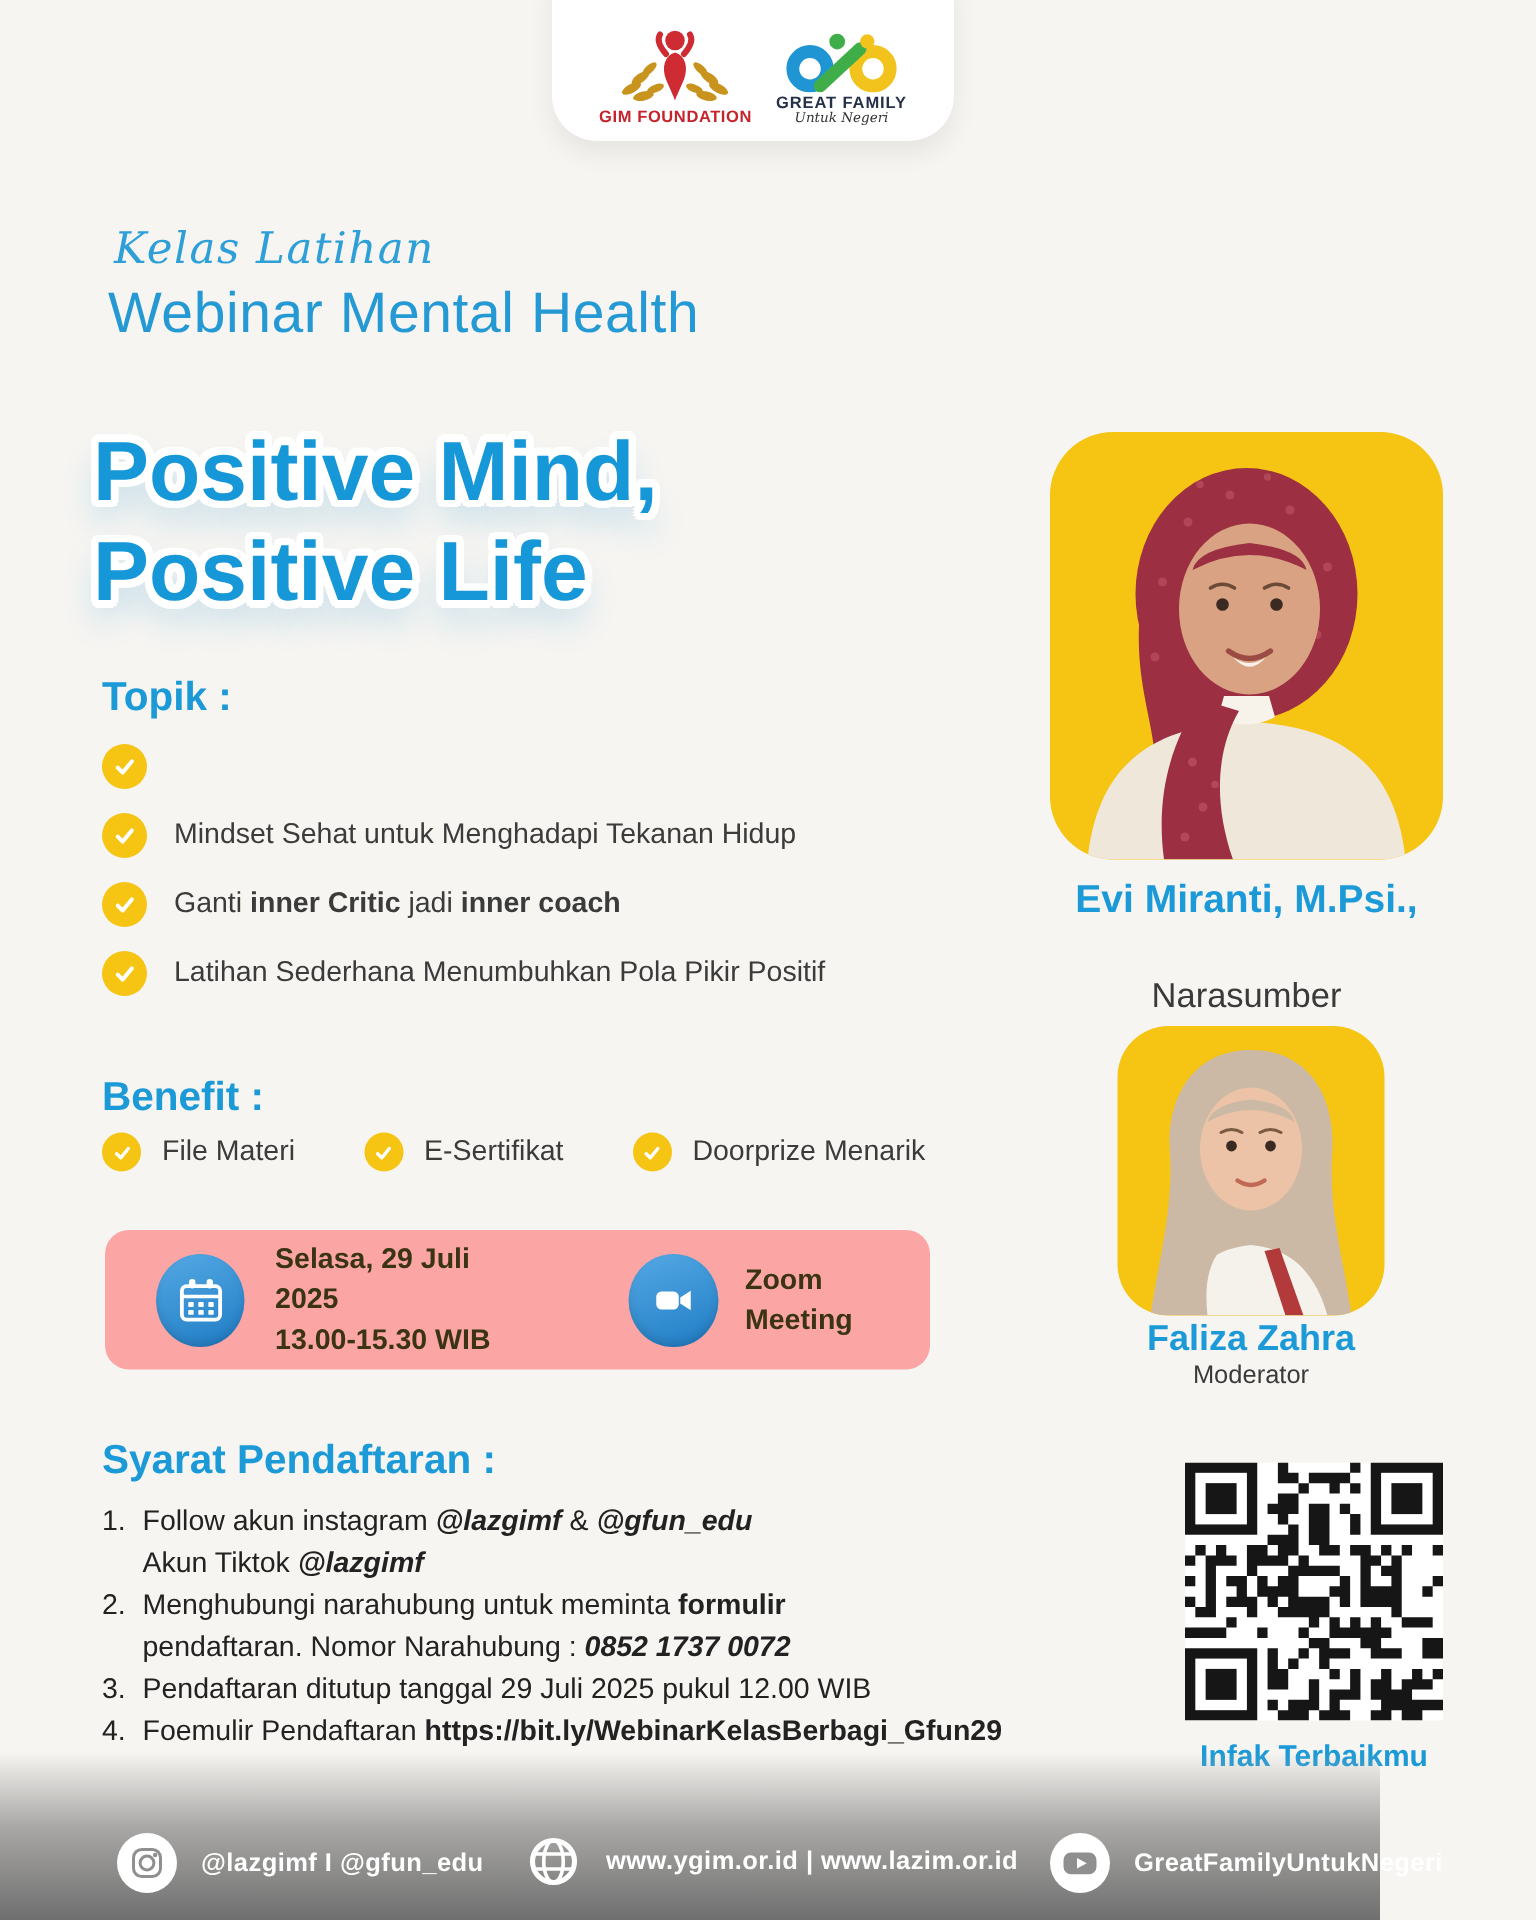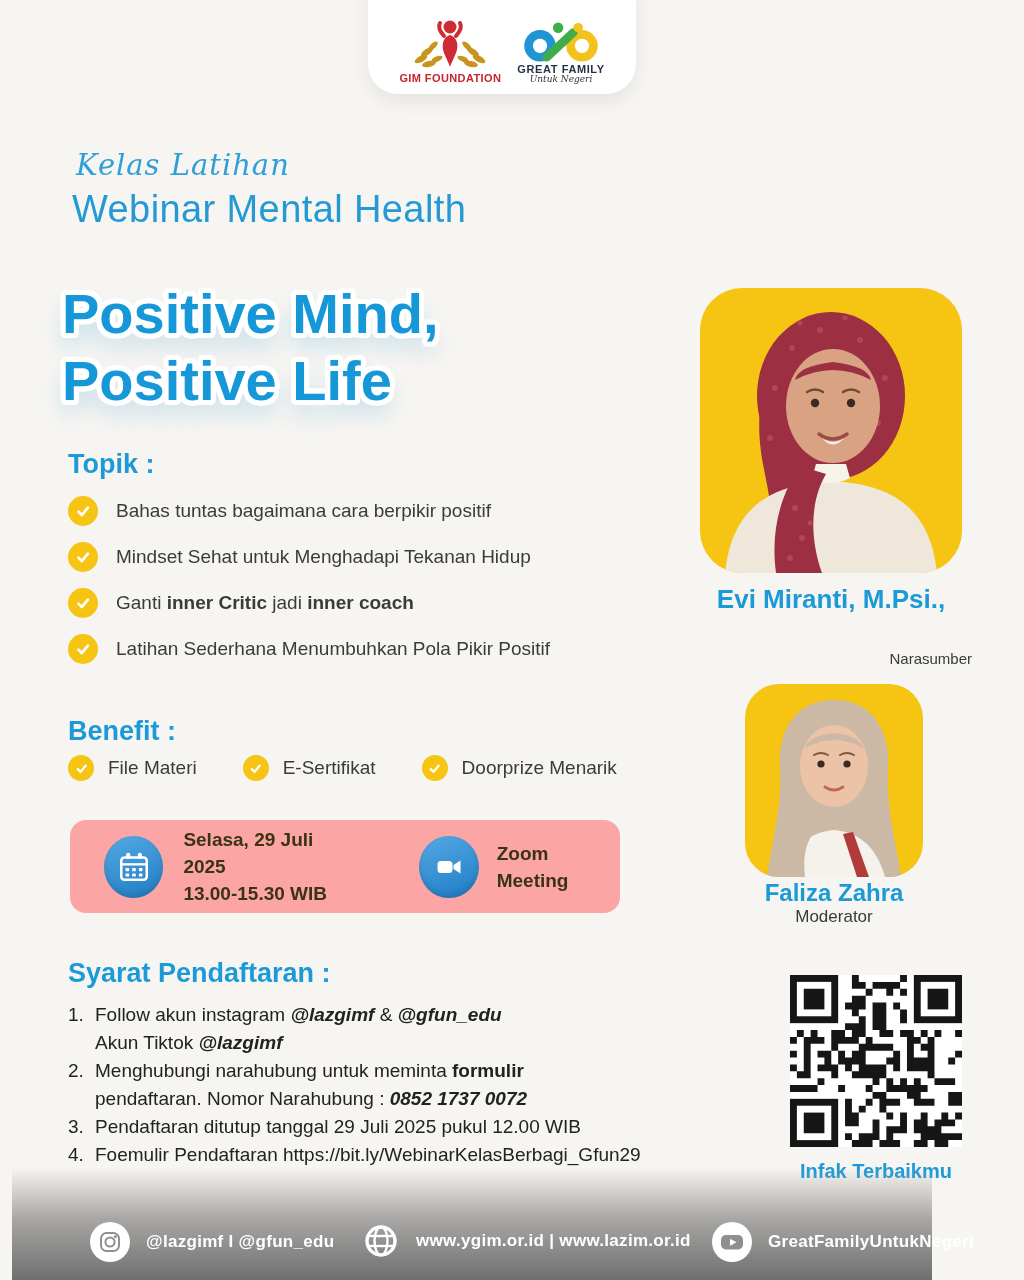--- a/index.html
+++ b/index.html
@@ -56,21 +56,21 @@
   .speaker-role{color:#3a3a3a;text-align:center;}
 
   
   .syarat-list{left:68px;top:1001px;width:690px;}
   .syarat-item{display:flex;font-size:19px;line-height:28px;color:#222222;}
   .syarat-num{width:27px;flex:0 0 auto;}
 
   .qr-label{font-size:20px;font-weight:700;color:#1b9ad7;text-align:center;}
 
   
-  .footer{left:12px;top:1168px;width:920px;height:112px;
+  .footer{left:0;top:1168px;width:920px;height:112px;
     background:linear-gradient(180deg,rgba(246,245,242,0) 0%,#a8a7a5 45%,#6f6f6f 100%);text-align:right;}
   .footer-item{position:absolute;display:flex;align-items:center;gap:16px;color:#ffffff;}
   .f-circle{width:40px;height:40px;border-radius:50%;background:#ffffff;
     display:flex;align-items:center;justify-content:center;flex:0 0 auto;}
   .f-text{font-size:17px;font-weight:600;letter-spacing:.3px;}
 </style>
 </head>
 <body>
 
 <div class="abs top-badge">
@@ -117,21 +117,20 @@
 </div>
 
 <div class="abs section-heading" style="left:68px;top:449px;text-align:right;">Topik :</div>
 <div class="abs" style="left:68px;top:496px;display:flex;flex-direction:column;gap:16px;">
   <div class="check-row">
     <span class="check">
         <svg width="18" height="18" viewBox="0 0 24 24">
           <path d="M6,13 l4.4,4.4 L18.5,7.5" stroke="#fff" stroke-width="3.6" fill="none" stroke-linecap="round" stroke-linejoin="round"></path>
         </svg>
       </span>
-    <span class="li-text"><span>Bahas tuntas bagaimana cara berpikir positif</span></span>
   </div>
   <div class="check-row">
     <span class="check">
         <svg width="18" height="18" viewBox="0 0 24 24">
           <path d="M6,13 l4.4,4.4 L18.5,7.5" stroke="#fff" stroke-width="3.6" fill="none" stroke-linecap="round" stroke-linejoin="round"></path>
         </svg>
       </span>
     <span class="li-text"><span>Mindset Sehat untuk Menghadapi Tekanan Hidup</span></span>
   </div>
   <div class="check-row">
@@ -240,21 +239,21 @@
       <circle cx="95" cy="220" r="3"></circle>
         <circle cx="102" cy="250" r="3"></circle>
         <circle cx="90" cy="270" r="3"></circle>
         <circle cx="110" cy="235" r="2.5"></circle>
     </g>
   </svg>
 </div>
 <div class="abs speaker-name" style="left:690px;top:583px;width:282px;font-size:26px;line-height:33px;">
   <div>Evi Miranti, M.Psi.,</div>
 </div>
-<div class="abs speaker-role" style="left:690px;top:650px;width:282px;font-size:15px;text-align:right;">Narasumber</div>
+<div class="abs speaker-role" style="left:690px;top:650px;width:282px;font-size:23px;">Narasumber</div>
 
 <div class="abs photo-card" style="left:745px;top:684px;width:178px;height:193px;border-radius:34px;">
   <svg width="178" height="193" viewBox="0 0 178 193">
     <path d="M89,16 C50,16 32,48 35,86 C37,124 28,152 22,193 L156,193 C150,152 141,124 143,86 C146,48 128,16 89,16 Z" fill="#cbb9a6"></path>
     <ellipse cx="89" cy="82" rx="34" ry="41" fill="#ecc3a6"></ellipse>
     <path d="M60,64 Q89,48 118,64 Q115,52 89,49 Q63,52 60,64Z" fill="#cbb9a6"></path>
     <circle cx="76" cy="80" r="3.6" fill="#3a2a22"></circle>
     <circle cx="102" cy="80" r="3.6" fill="#3a2a22"></circle>
     <path d="M69,71 Q76,67 83,71" stroke="#7a5a42" stroke-width="2" fill="none" stroke-linecap="round"></path>
     <path d="M95,71 Q102,67 109,71" stroke="#7a5a42" stroke-width="2" fill="none" stroke-linecap="round"></path>
@@ -276,21 +275,21 @@
   <div class="syarat-item">
     <span class="syarat-num">2.</span>
     <span><span>Menghubungi narahubung untuk meminta </span><span style="font-weight: 700;">formulir</span><br><span>pendaftaran. Nomor Narahubung : </span><span style="font-weight: 700; font-style: italic;">0852 1737 0072</span></span>
   </div>
   <div class="syarat-item">
     <span class="syarat-num">3.</span>
     <span><span>Pendaftaran ditutup tanggal 29 Juli 2025 pukul 12.00 WIB</span></span>
   </div>
   <div class="syarat-item">
     <span class="syarat-num">4.</span>
-    <span><span>Foemulir Pendaftaran </span><span style="font-weight: 400;">https://bit.ly/WebinarKelasBerbagi_Gfun29</span></span>
+    <span><span>Foemulir Pendaftaran </span><span style="font-weight: 700;">https://bit.ly/WebinarKelasBerbagi_Gfun29</span></span>
   </div>
 </div>
 
 <div class="abs" style="left:790px;top:975px;width:172px;height:172px;background:#ffffff;">
   <svg width="172" height="172" viewBox="0 0 172 172">
       <path d="M61.92,0.00h6.88v6.88h-6.88zM110.08,0.00h6.88v6.88h-6.88zM61.92,6.88h6.88v6.88h-6.88zM68.80,6.88h6.88v6.88h-6.88zM82.56,6.88h6.88v6.88h-6.88zM89.44,6.88h6.88v6.88h-6.88zM96.32,6.88h6.88v6.88h-6.88zM103.20,6.88h6.88v6.88h-6.88zM75.68,13.76h6.88v6.88h-6.88zM96.32,13.76h6.88v6.88h-6.88zM110.08,13.76h6.88v6.88h-6.88zM61.92,20.64h6.88v6.88h-6.88zM68.80,20.64h6.88v6.88h-6.88zM55.04,27.52h6.88v6.88h-6.88zM61.92,27.52h6.88v6.88h-6.88zM68.80,27.52h6.88v6.88h-6.88zM82.56,27.52h6.88v6.88h-6.88zM89.44,27.52h6.88v6.88h-6.88zM103.20,27.52h6.88v6.88h-6.88zM61.92,34.40h6.88v6.88h-6.88zM82.56,34.40h6.88v6.88h-6.88zM89.44,34.40h6.88v6.88h-6.88zM110.08,34.40h6.88v6.88h-6.88zM68.80,41.28h6.88v6.88h-6.88zM82.56,41.28h6.88v6.88h-6.88zM89.44,41.28h6.88v6.88h-6.88zM110.08,41.28h6.88v6.88h-6.88zM55.04,48.16h6.88v6.88h-6.88zM61.92,48.16h6.88v6.88h-6.88zM68.80,48.16h6.88v6.88h-6.88zM82.56,48.16h6.88v6.88h-6.88zM89.44,48.16h6.88v6.88h-6.88zM6.88,55.04h6.88v6.88h-6.88zM20.64,55.04h6.88v6.88h-6.88zM41.28,55.04h6.88v6.88h-6.88zM48.16,55.04h6.88v6.88h-6.88zM61.92,55.04h6.88v6.88h-6.88zM68.80,55.04h6.88v6.88h-6.88zM89.44,55.04h6.88v6.88h-6.88zM96.32,55.04h6.88v6.88h-6.88zM110.08,55.04h6.88v6.88h-6.88zM116.96,55.04h6.88v6.88h-6.88zM130.72,55.04h6.88v6.88h-6.88zM144.48,55.04h6.88v6.88h-6.88zM165.12,55.04h6.88v6.88h-6.88zM0.00,61.92h6.88v6.88h-6.88zM13.76,61.92h6.88v6.88h-6.88zM20.64,61.92h6.88v6.88h-6.88zM27.52,61.92h6.88v6.88h-6.88zM41.28,61.92h6.88v6.88h-6.88zM48.16,61.92h6.88v6.88h-6.88zM55.04,61.92h6.88v6.88h-6.88zM61.92,61.92h6.88v6.88h-6.88zM75.68,61.92h6.88v6.88h-6.88zM116.96,61.92h6.88v6.88h-6.88zM123.84,61.92h6.88v6.88h-6.88zM137.60,61.92h6.88v6.88h-6.88zM13.76,68.80h6.88v6.88h-6.88zM41.28,68.80h6.88v6.88h-6.88zM68.80,68.80h6.88v6.88h-6.88zM75.68,68.80h6.88v6.88h-6.88zM82.56,68.80h6.88v6.88h-6.88zM89.44,68.80h6.88v6.88h-6.88zM96.32,68.80h6.88v6.88h-6.88zM116.96,68.80h6.88v6.88h-6.88zM130.72,68.80h6.88v6.88h-6.88zM137.60,68.80h6.88v6.88h-6.88zM0.00,75.68h6.88v6.88h-6.88zM13.76,75.68h6.88v6.88h-6.88zM27.52,75.68h6.88v6.88h-6.88zM34.40,75.68h6.88v6.88h-6.88zM48.16,75.68h6.88v6.88h-6.88zM61.92,75.68h6.88v6.88h-6.88zM68.80,75.68h6.88v6.88h-6.88zM103.20,75.68h6.88v6.88h-6.88zM116.96,75.68h6.88v6.88h-6.88zM137.60,75.68h6.88v6.88h-6.88zM165.12,75.68h6.88v6.88h-6.88zM13.76,82.56h6.88v6.88h-6.88zM34.40,82.56h6.88v6.88h-6.88zM48.16,82.56h6.88v6.88h-6.88zM55.04,82.56h6.88v6.88h-6.88zM61.92,82.56h6.88v6.88h-6.88zM68.80,82.56h6.88v6.88h-6.88zM96.32,82.56h6.88v6.88h-6.88zM103.20,82.56h6.88v6.88h-6.88zM116.96,82.56h6.88v6.88h-6.88zM123.84,82.56h6.88v6.88h-6.88zM130.72,82.56h6.88v6.88h-6.88zM137.60,82.56h6.88v6.88h-6.88zM158.24,82.56h6.88v6.88h-6.88zM0.00,89.44h6.88v6.88h-6.88zM13.76,89.44h6.88v6.88h-6.88zM27.52,89.44h6.88v6.88h-6.88zM34.40,89.44h6.88v6.88h-6.88zM41.28,89.44h6.88v6.88h-6.88zM55.04,89.44h6.88v6.88h-6.88zM68.80,89.44h6.88v6.88h-6.88zM75.68,89.44h6.88v6.88h-6.88zM82.56,89.44h6.88v6.88h-6.88zM89.44,89.44h6.88v6.88h-6.88zM103.20,89.44h6.88v6.88h-6.88zM116.96,89.44h6.88v6.88h-6.88zM123.84,89.44h6.88v6.88h-6.88zM130.72,89.44h6.88v6.88h-6.88zM137.60,89.44h6.88v6.88h-6.88zM6.88,96.32h6.88v6.88h-6.88zM13.76,96.32h6.88v6.88h-6.88zM41.28,96.32h6.88v6.88h-6.88zM61.92,96.32h6.88v6.88h-6.88zM68.80,96.32h6.88v6.88h-6.88zM75.68,96.32h6.88v6.88h-6.88zM82.56,96.32h6.88v6.88h-6.88zM89.44,96.32h6.88v6.88h-6.88zM137.60,96.32h6.88v6.88h-6.88zM27.52,103.20h6.88v6.88h-6.88zM82.56,103.20h6.88v6.88h-6.88zM96.32,103.20h6.88v6.88h-6.88zM110.08,103.20h6.88v6.88h-6.88zM123.84,103.20h6.88v6.88h-6.88zM144.48,103.20h6.88v6.88h-6.88zM151.36,103.20h6.88v6.88h-6.88zM158.24,103.20h6.88v6.88h-6.88zM0.00,110.08h6.88v6.88h-6.88zM6.88,110.08h6.88v6.88h-6.88zM13.76,110.08h6.88v6.88h-6.88zM20.64,110.08h6.88v6.88h-6.88zM48.16,110.08h6.88v6.88h-6.88zM75.68,110.08h6.88v6.88h-6.88zM96.32,110.08h6.88v6.88h-6.88zM103.20,110.08h6.88v6.88h-6.88zM110.08,110.08h6.88v6.88h-6.88zM116.96,110.08h6.88v6.88h-6.88zM123.84,110.08h6.88v6.88h-6.88zM130.72,110.08h6.88v6.88h-6.88zM82.56,116.96h6.88v6.88h-6.88zM89.44,116.96h6.88v6.88h-6.88zM116.96,116.96h6.88v6.88h-6.88zM123.84,116.96h6.88v6.88h-6.88zM158.24,116.96h6.88v6.88h-6.88zM165.12,116.96h6.88v6.88h-6.88zM55.04,123.84h6.88v6.88h-6.88zM75.68,123.84h6.88v6.88h-6.88zM89.44,123.84h6.88v6.88h-6.88zM96.32,123.84h6.88v6.88h-6.88zM103.20,123.84h6.88v6.88h-6.88zM123.84,123.84h6.88v6.88h-6.88zM130.72,123.84h6.88v6.88h-6.88zM137.60,123.84h6.88v6.88h-6.88zM158.24,123.84h6.88v6.88h-6.88zM165.12,123.84h6.88v6.88h-6.88zM55.04,130.72h6.88v6.88h-6.88zM68.80,130.72h6.88v6.88h-6.88zM89.44,130.72h6.88v6.88h-6.88zM55.04,137.60h6.88v6.88h-6.88zM61.92,137.60h6.88v6.88h-6.88zM96.32,137.60h6.88v6.88h-6.88zM110.08,137.60h6.88v6.88h-6.88zM130.72,137.60h6.88v6.88h-6.88zM151.36,137.60h6.88v6.88h-6.88zM165.12,137.60h6.88v6.88h-6.88zM55.04,144.48h6.88v6.88h-6.88zM61.92,144.48h6.88v6.88h-6.88zM82.56,144.48h6.88v6.88h-6.88zM110.08,144.48h6.88v6.88h-6.88zM123.84,144.48h6.88v6.88h-6.88zM130.72,144.48h6.88v6.88h-6.88zM144.48,144.48h6.88v6.88h-6.88zM151.36,144.48h6.88v6.88h-6.88zM158.24,144.48h6.88v6.88h-6.88zM82.56,151.36h6.88v6.88h-6.88zM96.32,151.36h6.88v6.88h-6.88zM103.20,151.36h6.88v6.88h-6.88zM110.08,151.36h6.88v6.88h-6.88zM123.84,151.36h6.88v6.88h-6.88zM130.72,151.36h6.88v6.88h-6.88zM137.60,151.36h6.88v6.88h-6.88zM144.48,151.36h6.88v6.88h-6.88zM55.04,158.24h6.88v6.88h-6.88zM68.80,158.24h6.88v6.88h-6.88zM75.68,158.24h6.88v6.88h-6.88zM82.56,158.24h6.88v6.88h-6.88zM96.32,158.24h6.88v6.88h-6.88zM130.72,158.24h6.88v6.88h-6.88zM137.60,158.24h6.88v6.88h-6.88zM144.48,158.24h6.88v6.88h-6.88zM151.36,158.24h6.88v6.88h-6.88zM158.24,158.24h6.88v6.88h-6.88zM165.12,158.24h6.88v6.88h-6.88zM61.92,165.12h6.88v6.88h-6.88zM68.80,165.12h6.88v6.88h-6.88zM75.68,165.12h6.88v6.88h-6.88zM89.44,165.12h6.88v6.88h-6.88zM96.32,165.12h6.88v6.88h-6.88zM103.20,165.12h6.88v6.88h-6.88zM123.84,165.12h6.88v6.88h-6.88zM130.72,165.12h6.88v6.88h-6.88zM144.48,165.12h6.88v6.88h-6.88zM151.36,165.12h6.88v6.88h-6.88z" fill="#161616"></path>
       <rect x="0" y="0" width="48.16" height="48.16" fill="#161616"></rect>
       <rect x="6.88" y="6.88" width="34.4" height="34.4" fill="#ffffff"></rect>
       <rect x="13.76" y="13.76" width="20.64" height="20.64" fill="#161616"></rect>
       <rect x="123.84" y="0" width="48.16" height="48.16" fill="#161616"></rect>

